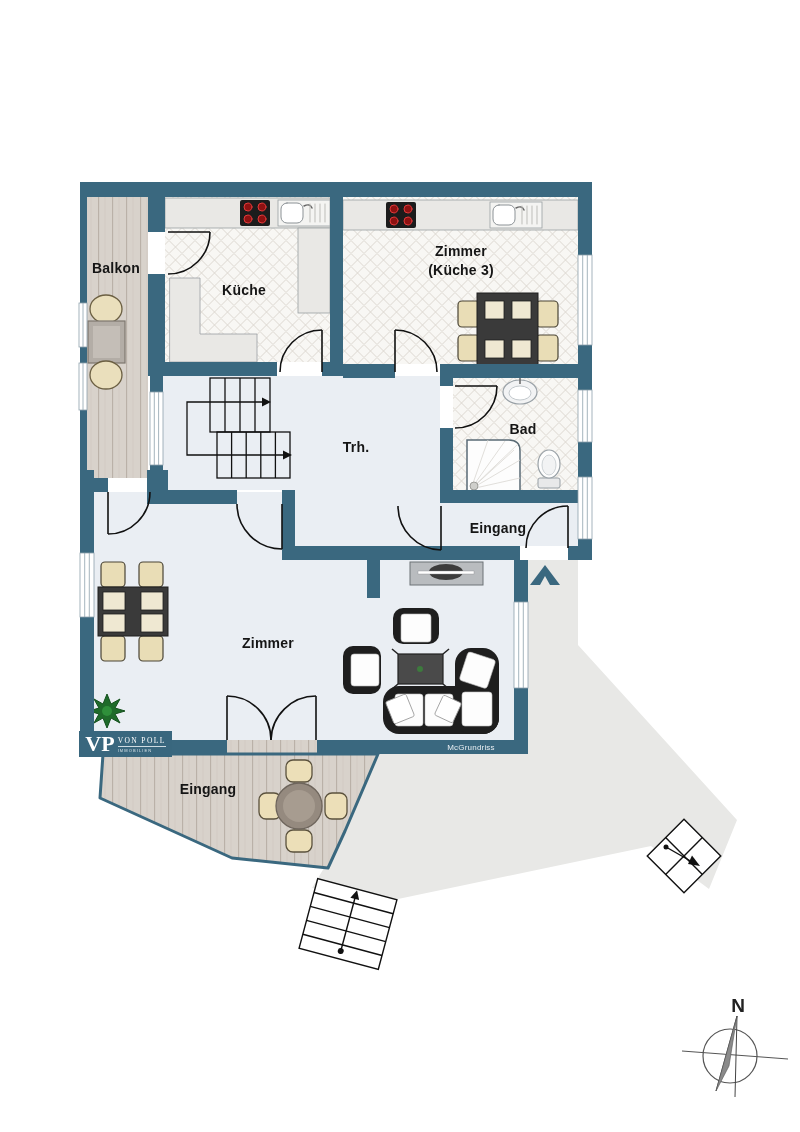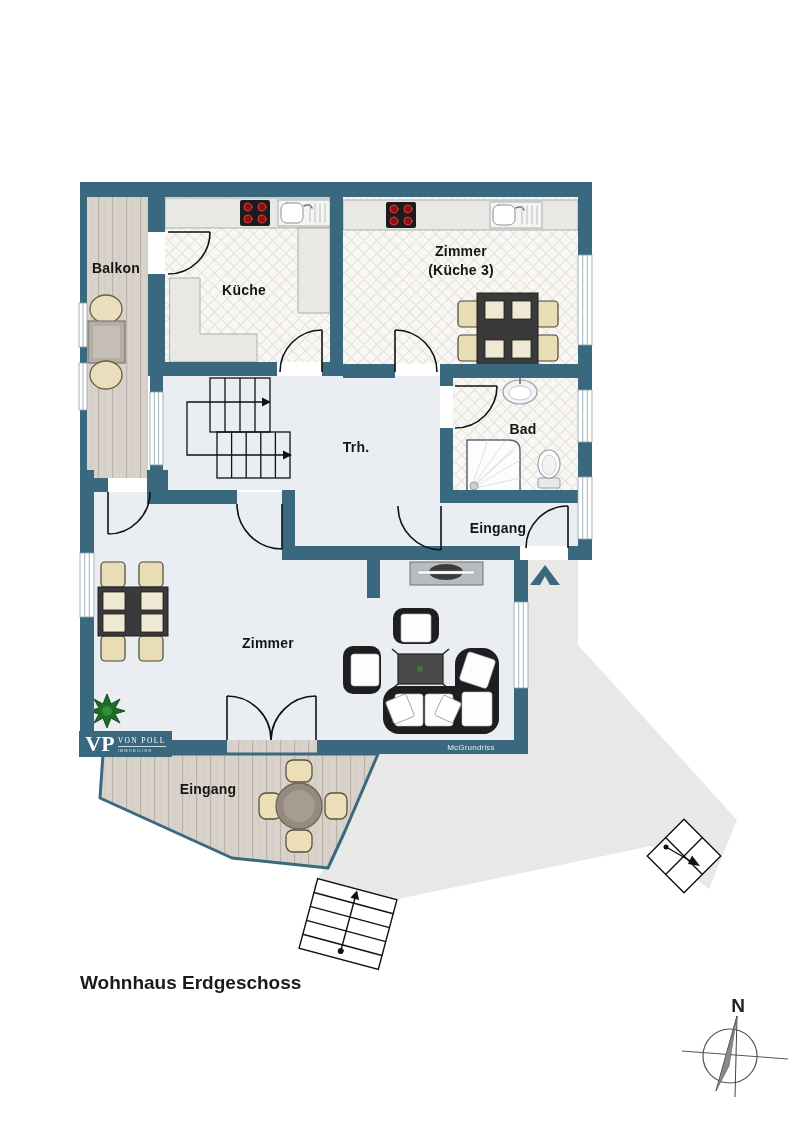--- a/index.html
+++ b/index.html
@@ -391,16 +391,15 @@
 <div class="watermark" style="left:471px;top:747px">McGrundriss</div>
 
 <div class="logo">
   <span class="vp">VP</span>
   <span class="col">
     <span class="name">VON POLL</span>
     <span class="sub">IMMOBILIEN</span>
   </span>
 </div>
 
-<div class="plan-title">Wohnhaus Erdgeschoss</div>
 <div class="north-label" style="left:738px;top:1006px">N</div>
 
 </div>
 
 </body></html>

